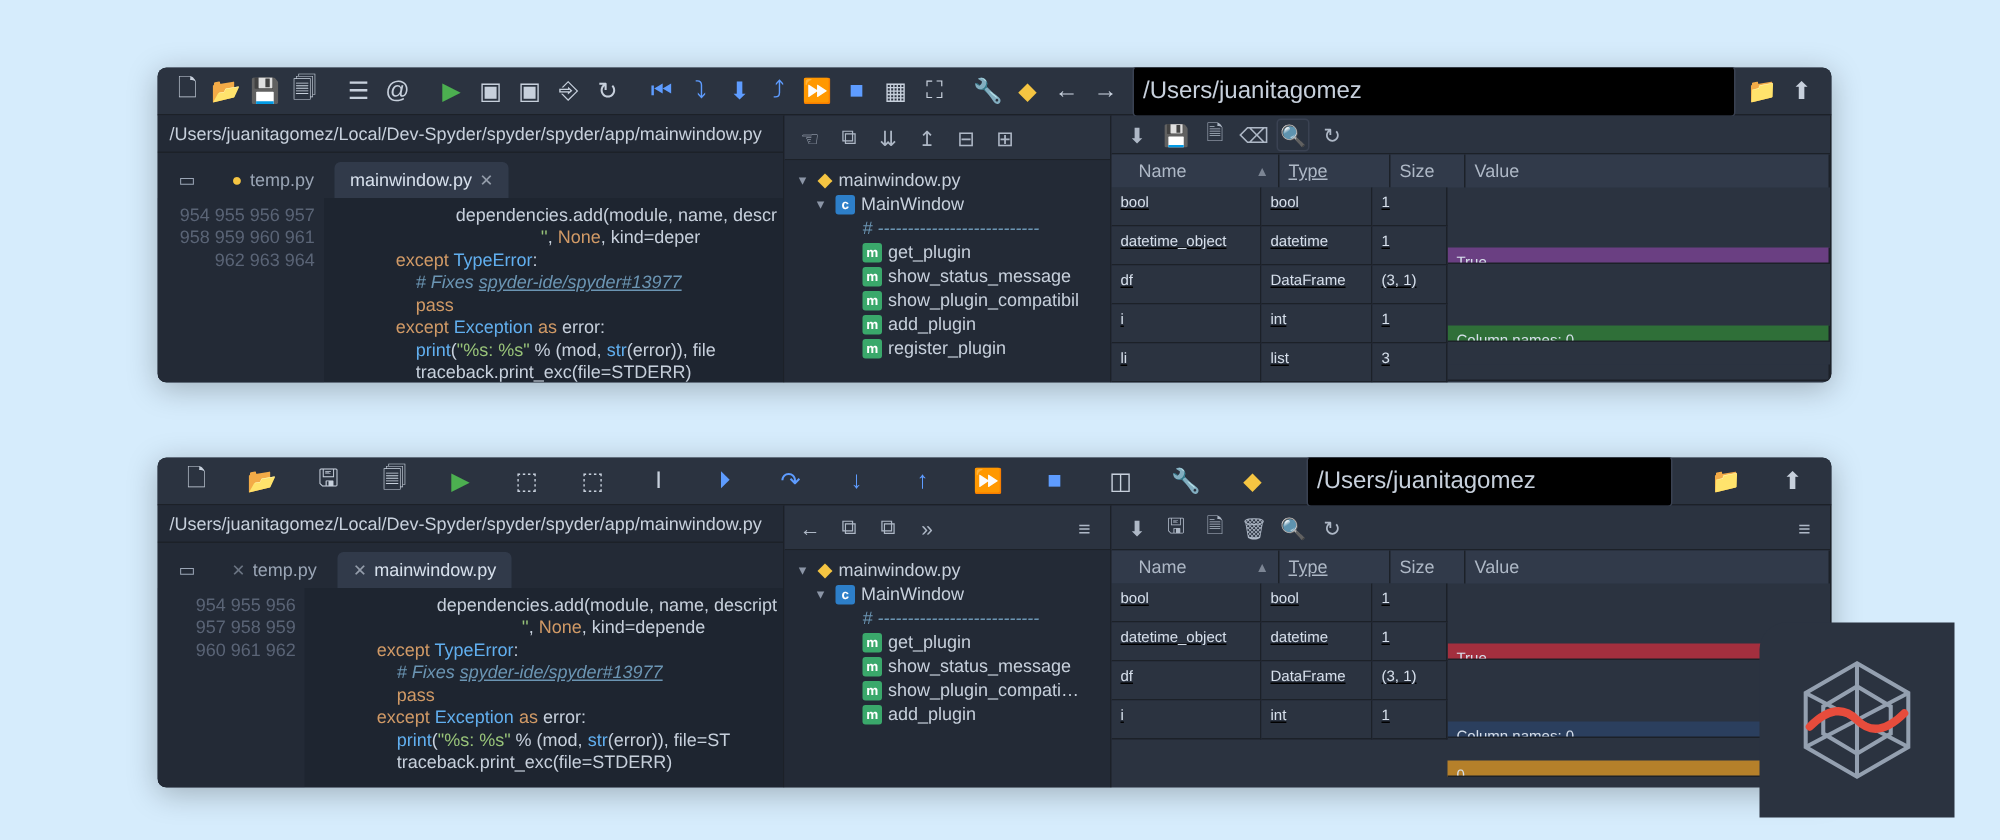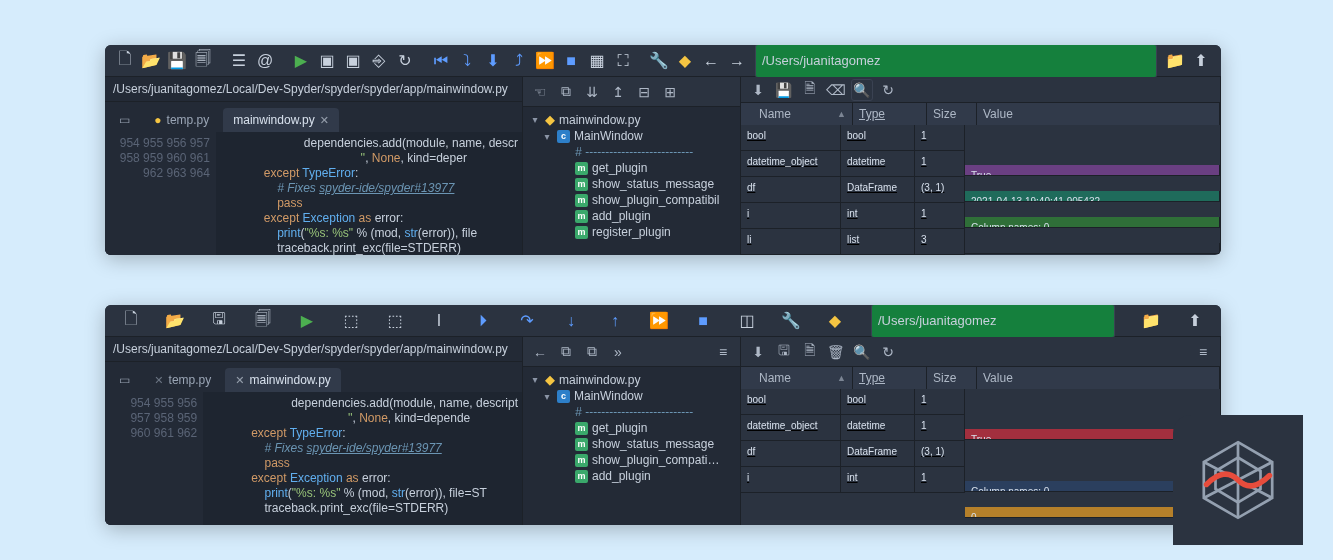--- a/index.html
+++ b/index.html
@@ -6,21 +6,21 @@
 body { background:#d6ecfc; width:1333px; height:560px; position:relative; }
 .window { position:absolute; background:#2b3340; border-radius:6px; overflow:hidden; box-shadow:0 4px 20px rgba(0,0,0,0.25); }
 .w1 { left:105px; top:45px; width:1116px; height:210px; }
 .w2 { left:105px; top:305px; width:1116px; height:220px; }
 .toolbar { display:flex; align-items:center; height:32px; background:#2b3340; padding:2px 8px; gap:2px; border-bottom:1px solid #1c2128;}
 .toolbar .ico { width:24px; height:24px; display:flex; align-items:center; justify-content:center; color:#c7d0dc; font-size:16px; cursor:pointer; border-radius:3px;}
 .toolbar .ico.play { color:#4caf50; }
 .toolbar .ico.db { color:#5e9cff; }
 .toolbar .ico.py { color:#f5c542; }
 .toolbar .sp { flex:0 0 8px; }
-.path-input { flex:1; background:#15803d; border:1px solid #3a4252; color:#c7d0dc; font-size:13px; height:34px; padding:0 6px; border-radius:3px; margin:0 4px;}
+.path-input { flex:1; background:#000000; border:1px solid #3a4252; color:#c7d0dc; font-size:16px; height:34px; padding:0 6px; border-radius:3px; margin:0 4px;}
 .body { display:flex; height:calc(100% - 32px); }
 .col { border-right:1px solid #1c2128; display:flex; flex-direction:column; overflow:hidden;}
 .editor-col { flex:0 0 418px; }
 .outline-col { flex:0 0 218px; }
 .var-col { flex:1; }
 .filepath { background:#232a36; color:#c7d0dc; font-size:12px; padding:5px 8px; border-bottom:1px solid #1c2128; white-space:nowrap; overflow:hidden;}
 .tabs { display:flex; background:#232a36; height:30px; align-items:flex-end; padding-left:4px;}
 .tab { display:flex; align-items:center; gap:5px; padding:5px 10px; font-size:12px; color:#9aa5b5; border-radius:4px 4px 0 0; margin-right:4px; cursor:pointer;}
 .tab.active { background:#313a4a; color:#d7e0ec; }
 .tab .x { font-size:11px; opacity:.6; }
@@ -204,21 +204,20 @@
           <div class="vrow">
             <div class="vc-name">bool</div>
             <div class="vc-type">bool</div>
             <div class="vc-size">1</div>
             <div class="vc-value" style="background:#6a3f82">True</div>
           </div>
           <div class="vrow">
             <div class="vc-name">datetime_object</div>
             <div class="vc-type">datetime</div>
             <div class="vc-size">1</div>
-            <div class="vc-value" style="background:#1f6b5b">2021-04-13 19:40:41.905432</div>
           </div>
           <div class="vrow">
             <div class="vc-name">df</div>
             <div class="vc-type">DataFrame</div>
             <div class="vc-size">(3, 1)</div>
             <div class="vc-value" style="background:#2f6f38">Column names: 0</div>
           </div>
           <div class="vrow">
             <div class="vc-name">i</div>
             <div class="vc-type">int</div>

